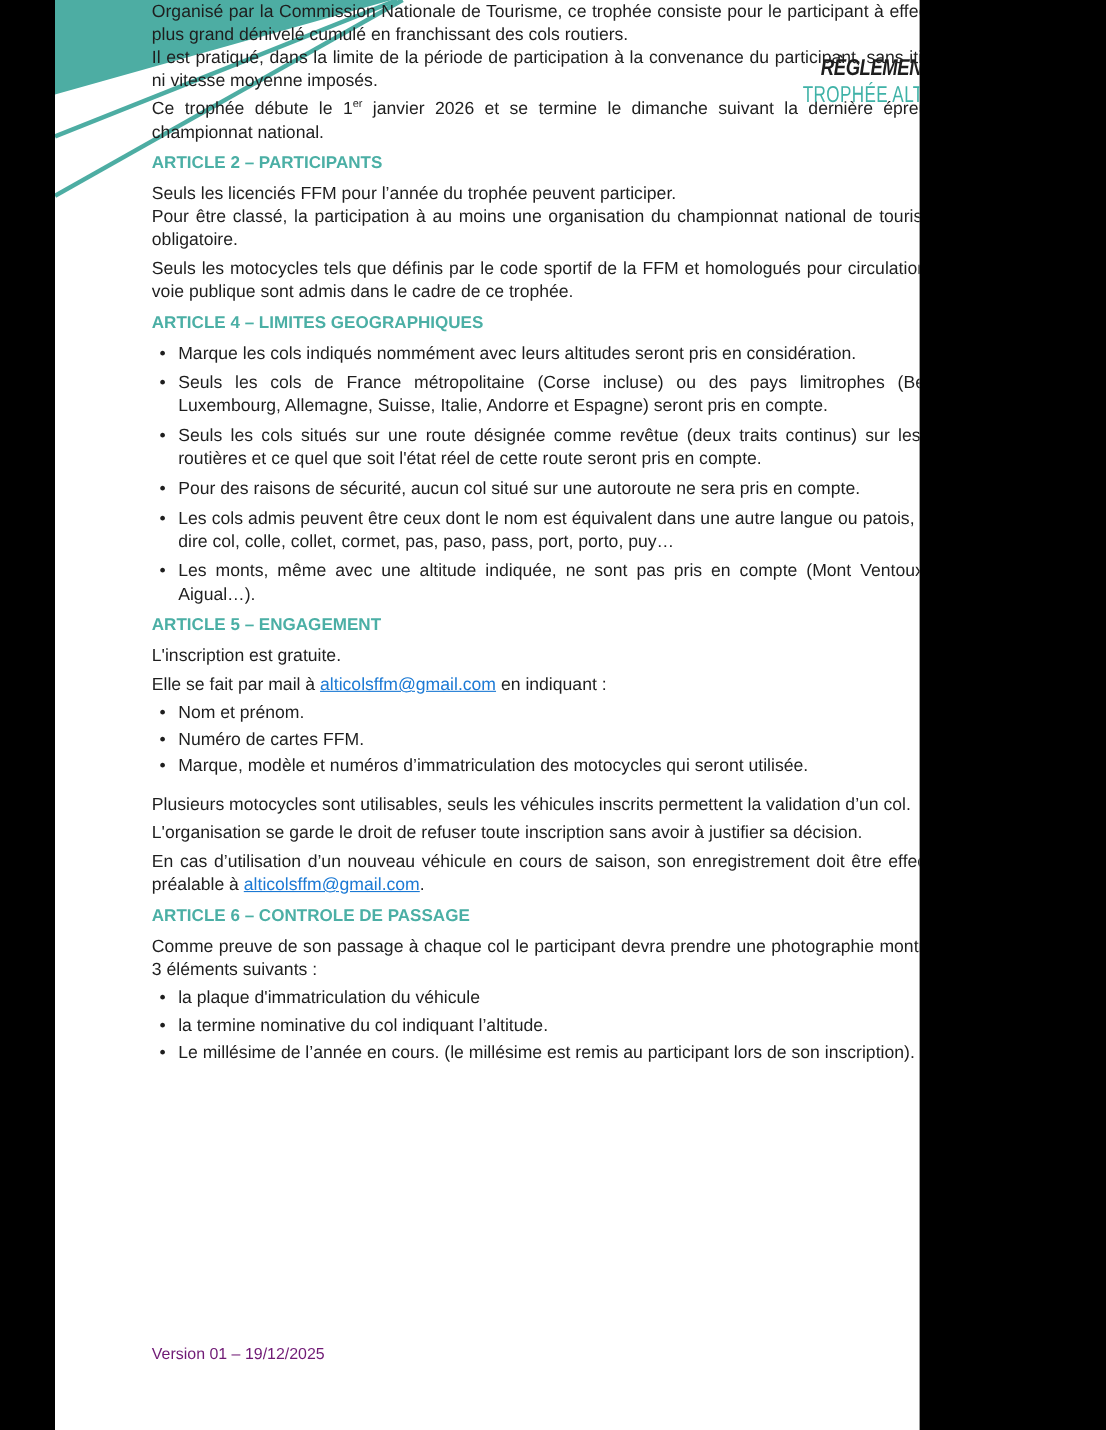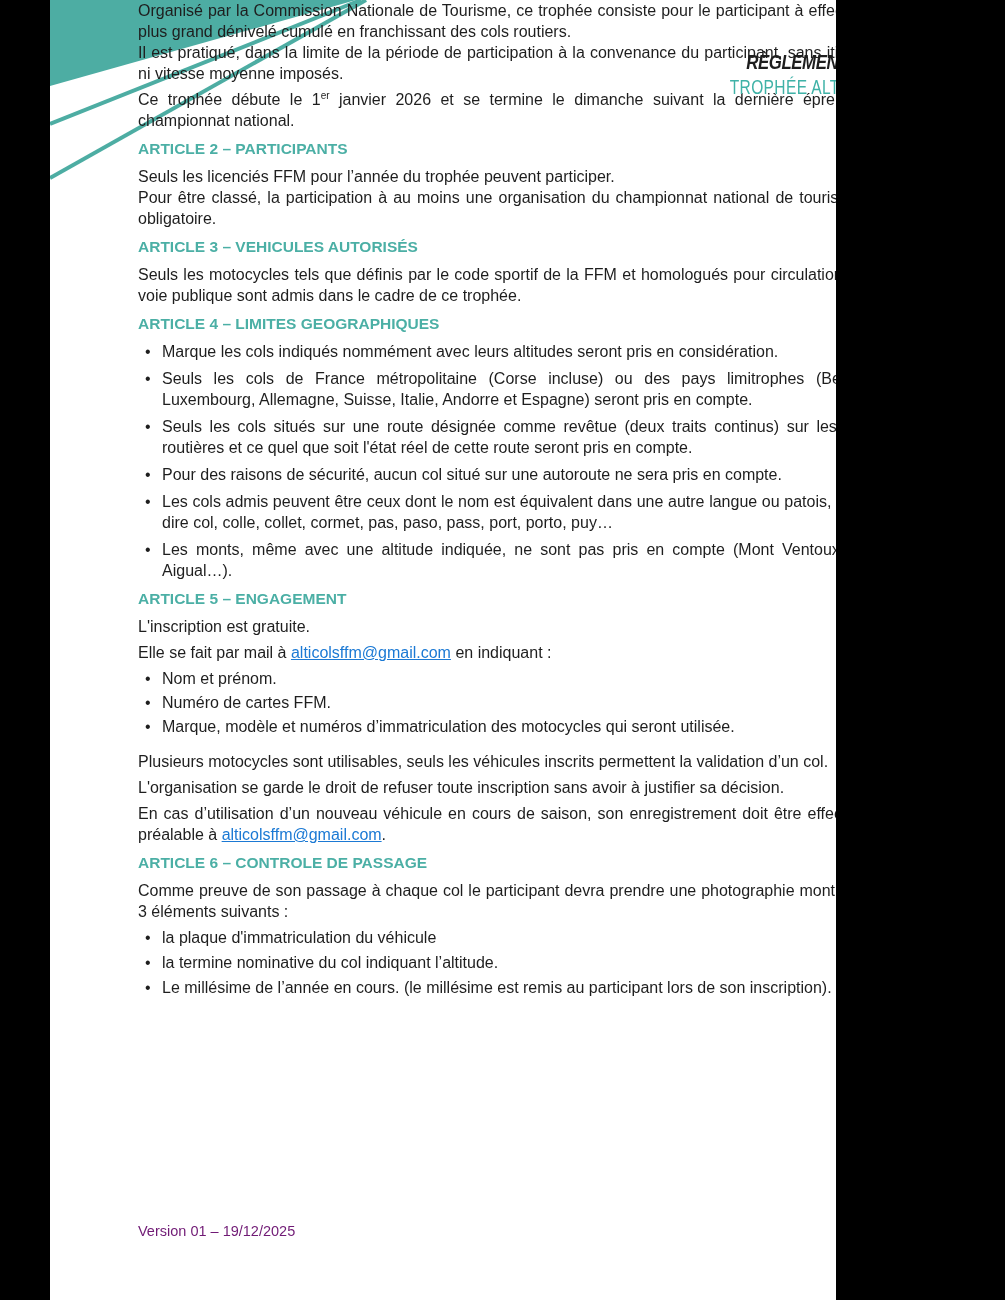--- a/index.html
+++ b/index.html
@@ -90,21 +90,20 @@
             <p><span>Organisé par la Commission Nationale de Tourisme, ce trophée consiste pour le participant à effectuer le plus grand dénivelé cumulé en franchissant des cols routiers.</span><br><span>Il est pratiqué, dans la limite de la période de participation à la convenance du participant, sans itinéraire ni vitesse moyenne imposés.</span></p>
           </section>
           <section>
             <p><span>Ce trophée débute le 1</span><sup>er</sup><span> janvier 2026 et se termine le dimanche suivant la dernière épreuve du championnat national.</span></p>
           </section>
           <section>
             <h2>ARTICLE 2 – PARTICIPANTS</h2>
             <p><span>Seuls les licenciés FFM pour l’année du trophée peuvent participer.</span><br><span>Pour être classé, la participation à au moins une organisation du championnat national de tourisme est obligatoire.</span></p>
           </section>
           <section>
-            <h2>ARTICLE 3 – VEHICULES AUTORISÉS</h2>
             <p><span>Seuls les motocycles tels que définis par le code sportif de la FFM et homologués pour circulation sur la voie publique sont admis dans le cadre de ce trophée.</span></p>
           </section>
           <section>
             <h2>ARTICLE 4 – LIMITES GEOGRAPHIQUES</h2>
             <ul class="spread">
               <li><span>Marque les cols indiqués nommément avec leurs altitudes seront pris en considération.</span></li>
               <li><span>Seuls les cols de France métropolitaine (Corse incluse) ou des pays limitrophes (Belgique, Luxembourg, Allemagne, Suisse, Italie, Andorre et Espagne) seront pris en compte.</span></li>
               <li><span>Seuls les cols situés sur une route désignée comme revêtue (deux traits continus) sur les cartes routières et ce quel que soit l'état réel de cette route seront pris en compte.</span></li>
               <li><span>Pour des raisons de sécurité, aucun col situé sur une autoroute ne sera pris en compte.</span></li>
               <li><span>Les cols admis peuvent être ceux dont le nom est équivalent dans une autre langue ou patois, c'est-à- dire col, colle, collet, cormet, pas, paso, pass, port, porto, puy…</span></li>

